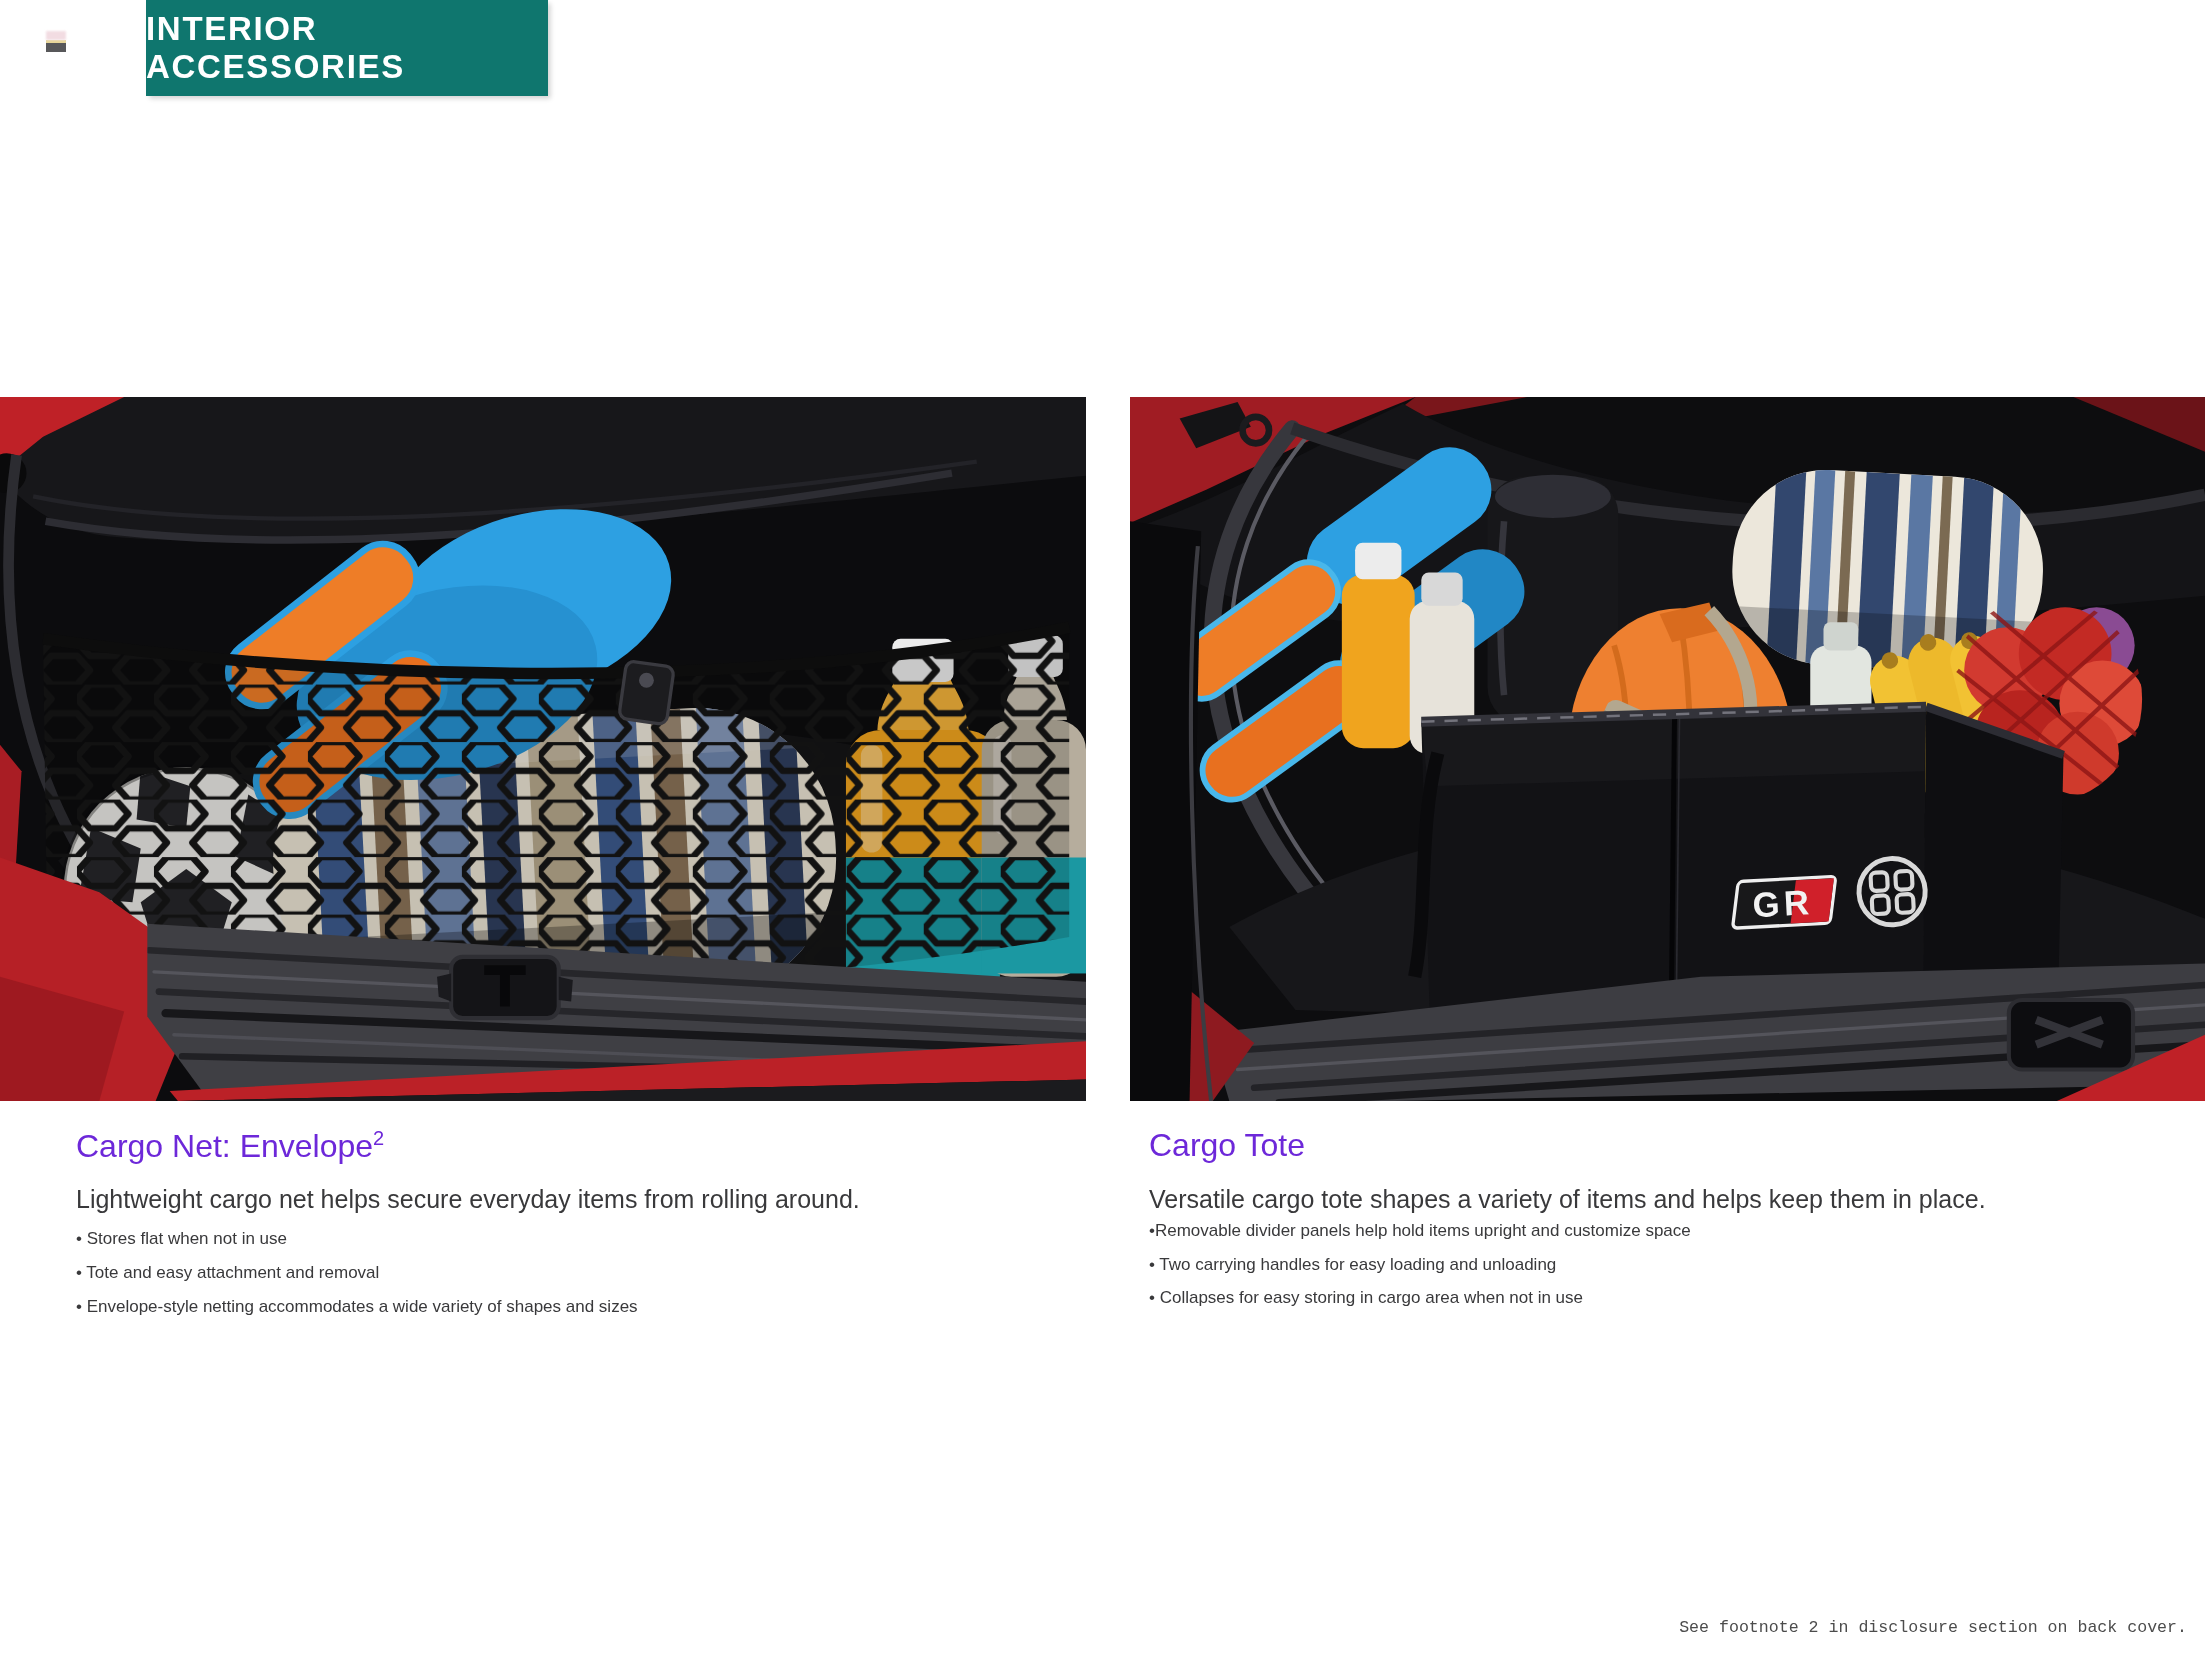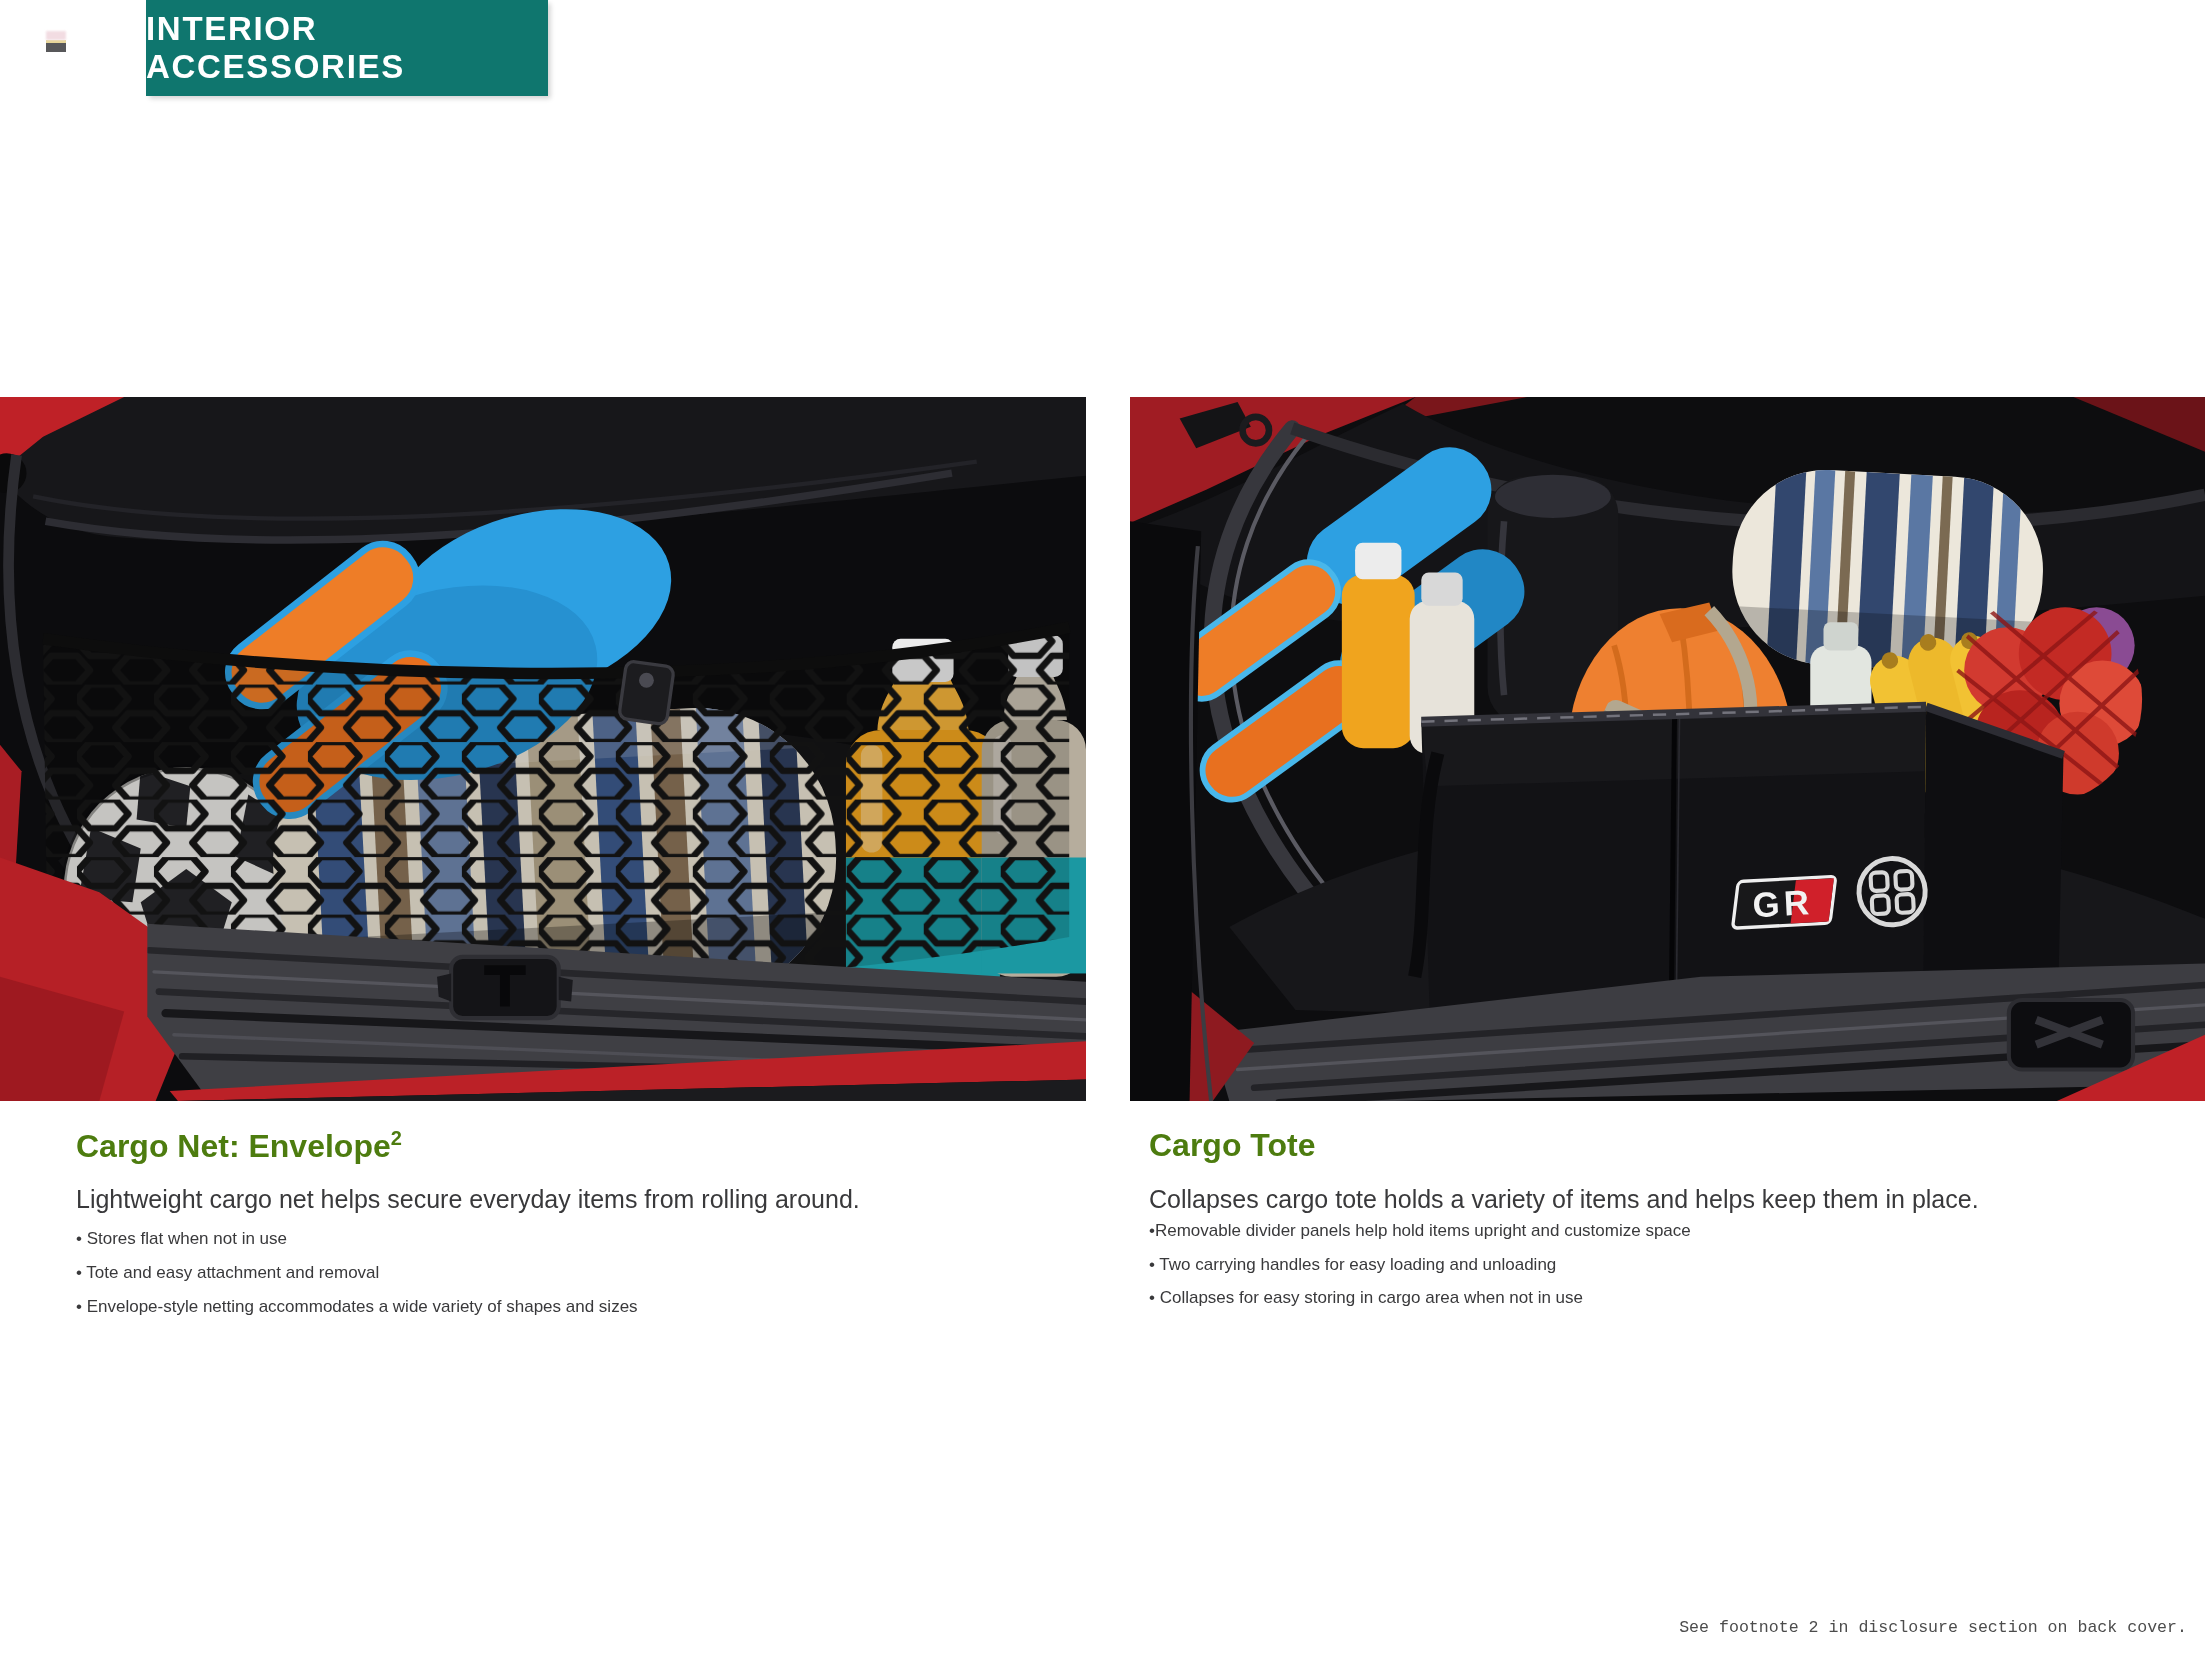--- a/index.html
+++ b/index.html
@@ -15,21 +15,21 @@
   .corner-mark .m3{width:20px;height:8.3px;background:#3c3c3e;}
   
   .photo{position:absolute;top:397px;height:704px;}
   .photo.left{left:0;width:1086px;}
   .photo.right{left:1130px;width:1075px;}
   .photo svg{display:block;width:100%;height:100%;}
   
   .col{position:absolute;top:1127px;width:1039px;}
   .col.left{left:76px;}
   .col.right{left:1149px;}
-  .product-title{margin:0 0 20px 0;font-size:32px;line-height:1.15;font-weight:bold;color:#4d7c0f;}
+  .product-title{margin:0 0 20px 0;font-size:32px;line-height:1.15;font-weight:normal;color:#6d28d9;}
   .product-title sup{font-size:20px;}
   .desc{margin:0 0 15px 0;font-size:25px;line-height:1.2;color:#39393b;}
   .bullet{margin:0 0 13.2px 0;font-size:17px;line-height:1.2;color:#39393b;}
   .col.right .desc{margin-bottom:7.5px;}
   .footnote{position:absolute;right:18px;top:1618px;font-size:16.6px;color:#4c4c4c;font-family:Liberation Mono, monospace;}
 </style>
 </head>
 <body>
 
 <div class="page">
@@ -322,21 +322,21 @@
   <div class="col left">
     <h2 class="product-title"><span>Cargo Net: Envelope</span><sup>2</sup></h2>
     <p class="desc">Lightweight cargo net helps secure everyday items from rolling around.</p>
     <p class="bullet">• Stores flat when not in use</p>
     <p class="bullet">• Tote and easy attachment and removal</p>
     <p class="bullet">• Envelope-style netting accommodates a wide variety of shapes and sizes</p>
   </div>
 
   <div class="col right">
     <h2 class="product-title"><span>Cargo Tote</span></h2>
-    <p class="desc">Collapses cargo tote holds a variety of items and helps keep them in place.</p>
+    <p class="desc">Versatile cargo tote shapes a variety of items and helps keep them in place.</p>
     <p class="bullet">•Removable divider panels help hold items upright and customize space</p>
     <p class="bullet">• Two carrying handles for easy loading and unloading</p>
     <p class="bullet">• Collapses for easy storing in cargo area when not in use</p>
   </div>
 
   <div class="footnote">See footnote 2 in disclosure section on back cover.</div>
 
 </div>
 
 

